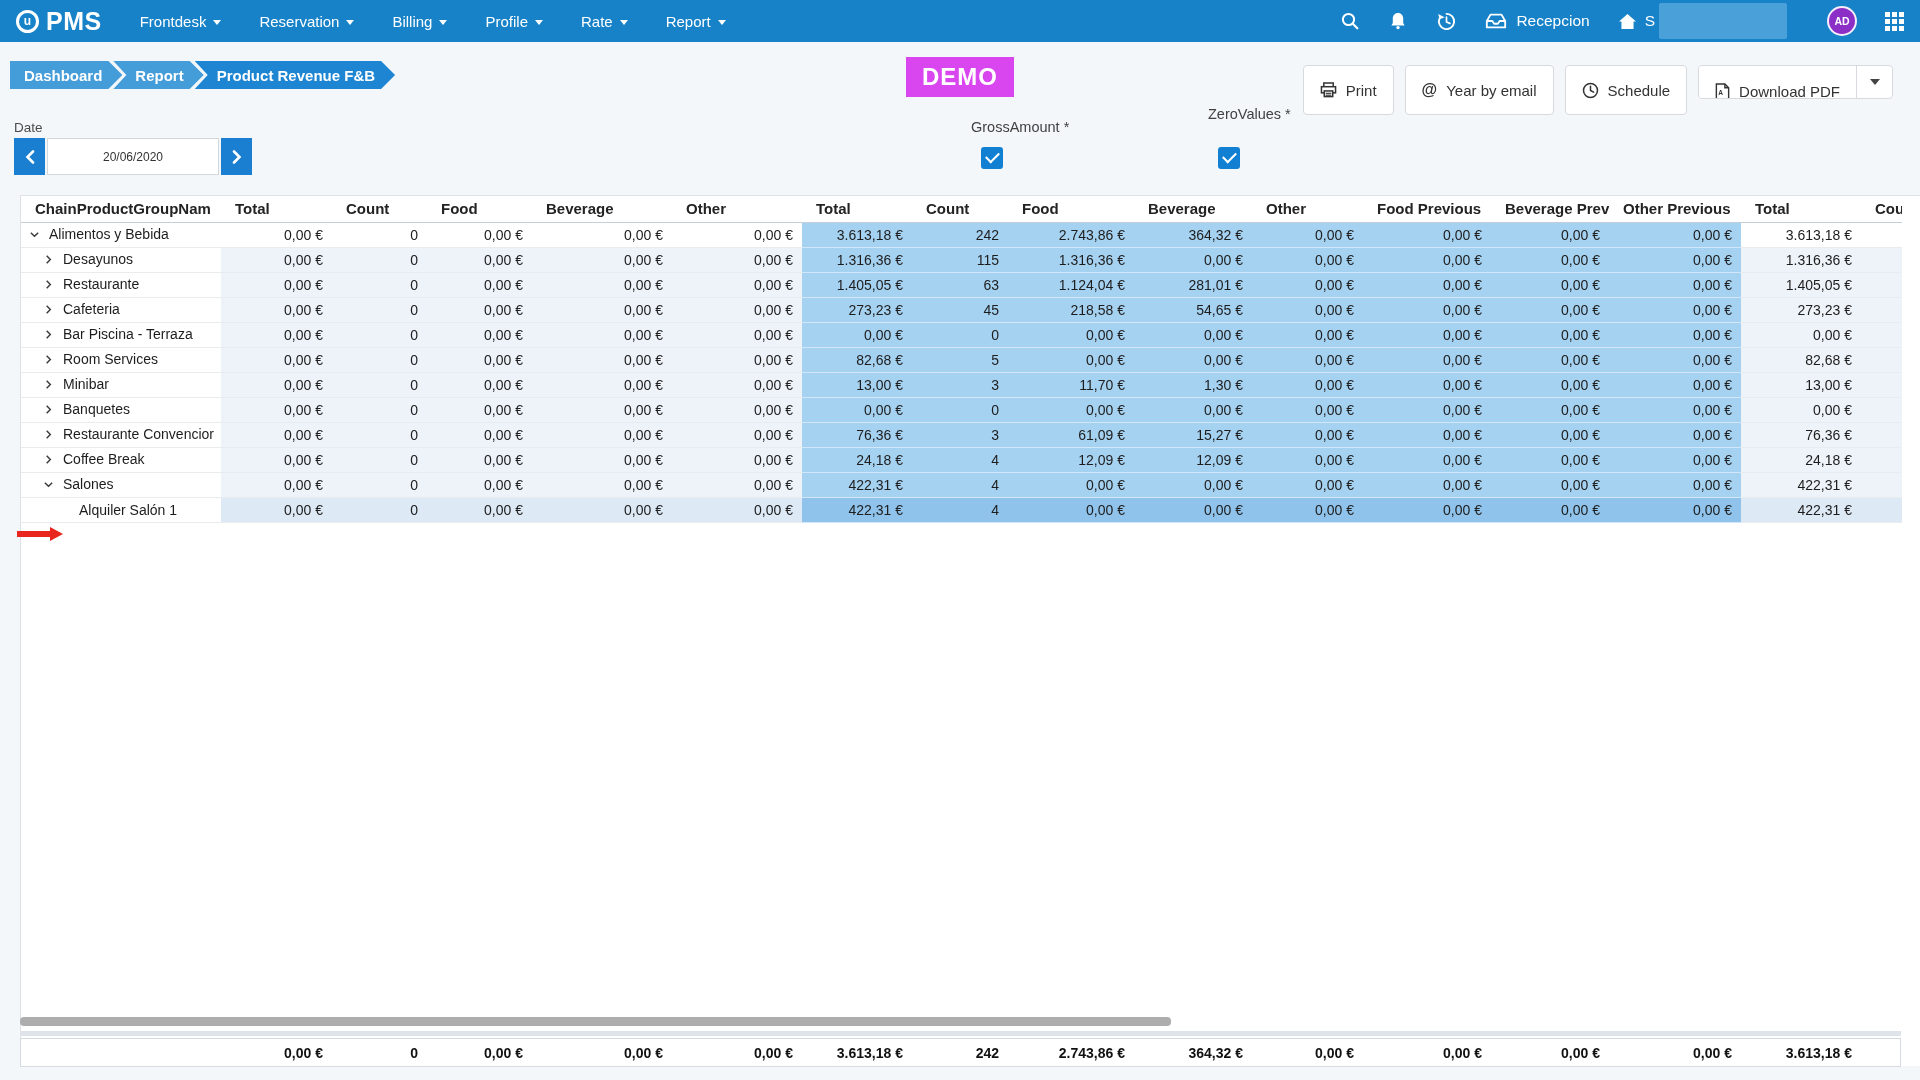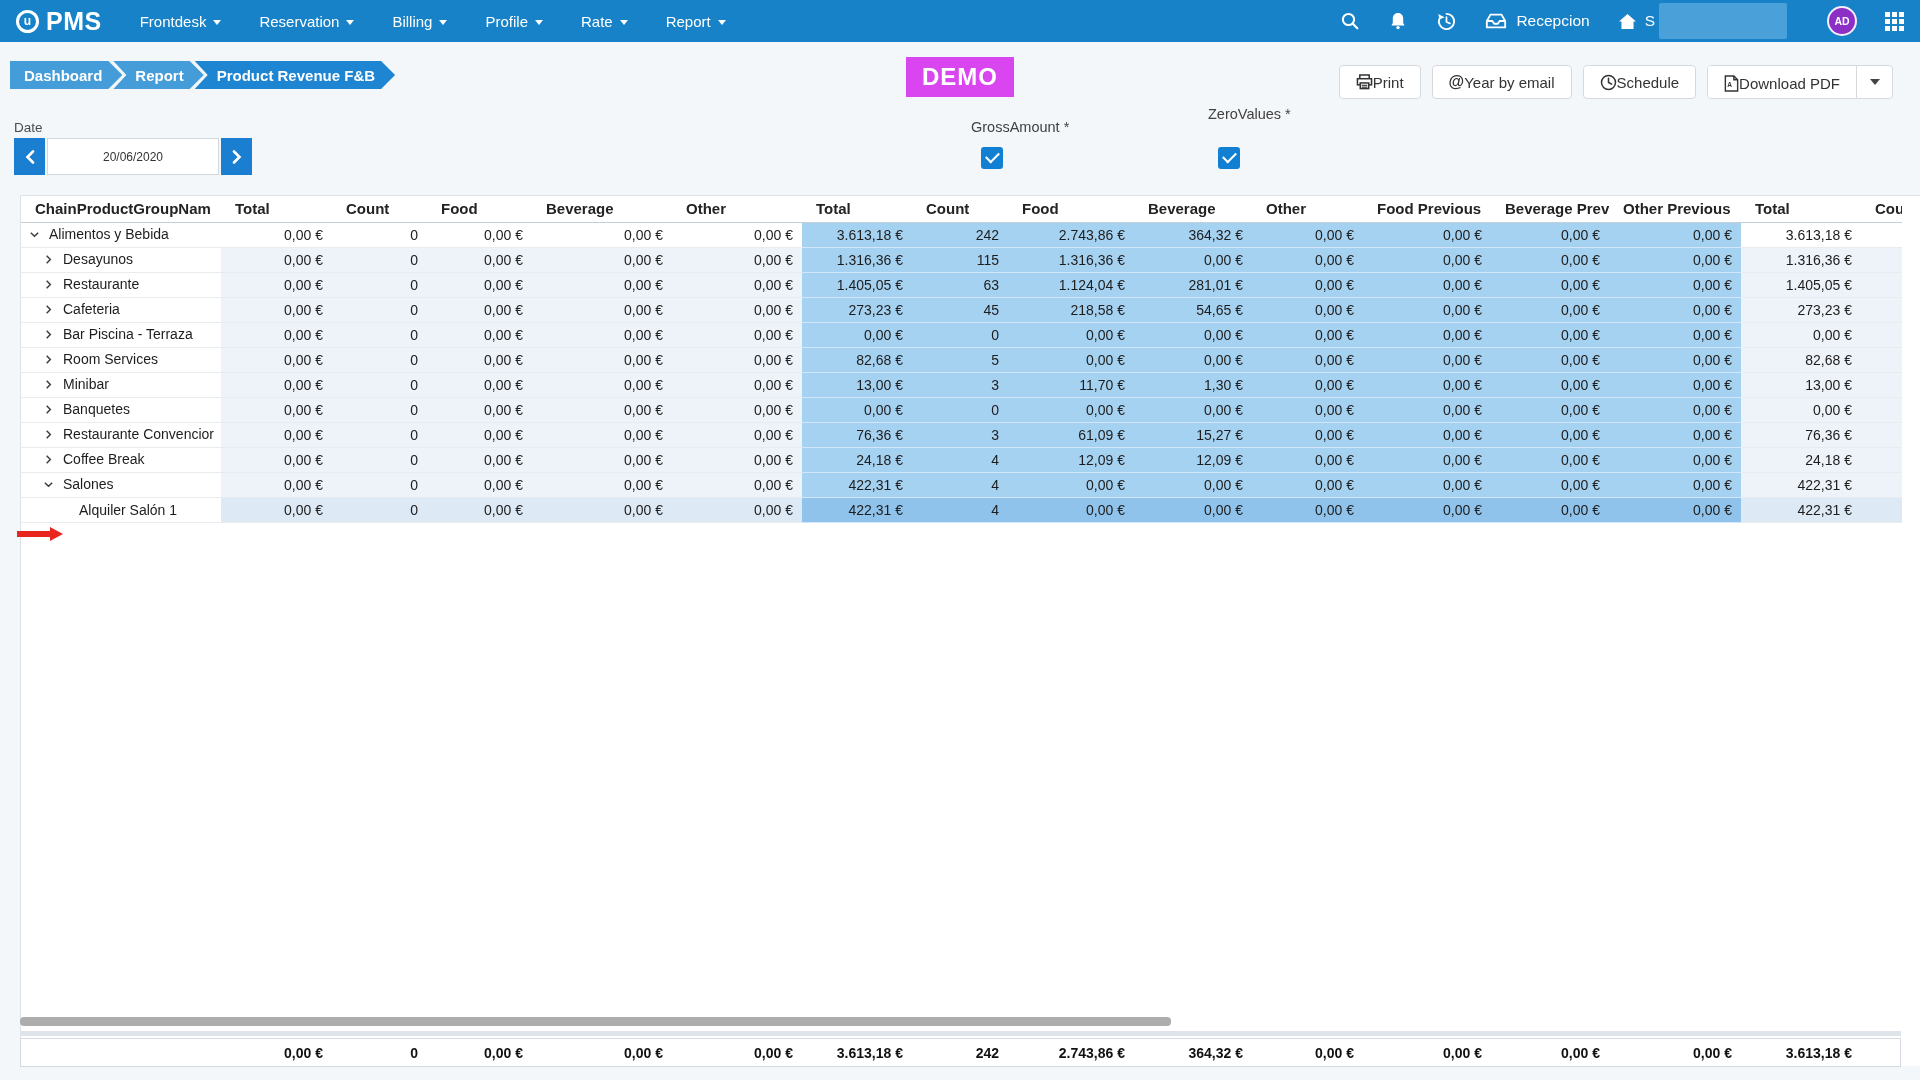--- a/index.html
+++ b/index.html
@@ -32,22 +32,22 @@
            padding:0 20px 0 22px; background:#449cd9; margin-right:-9px; cursor:pointer;
            clip-path:polygon(0 0, calc(100% - 14px) 0, 100% 50%, calc(100% - 14px) 100%, 0 100%, 13px 50%); }
   .crumb.first { clip-path:polygon(0 0, calc(100% - 14px) 0, 100% 50%, calc(100% - 14px) 100%, 0 100%); padding-left:14px; }
   .crumb.active { background:#1e85d3; }
 
   .demo { position:absolute; top:57px; left:906px; width:108px; height:40px; background:#d946ef;
           border-radius:0; color:#fff; font-size:24px; font-weight:bold; letter-spacing:1px;
           display:flex; align-items:center; justify-content:center; }
 
   .actions { position:absolute; top:65px; right:27px; display:flex; gap:11px; }
-  .btn { height:34px; background:#fff; border:1px solid #d6dadf; border-radius:4px;
-         display:flex; align-items:center; padding:0 16px; font-size:15px; color:#333;
+  .btn { height:50px; background:#fff; border:1px solid #d6dadf; border-radius:4px;
+         display:flex; align-items:center; gap:9px; padding:0 16px; font-size:15px; color:#333;
          cursor:pointer; }
   .btn .at { font-size:16px; font-weight:bold; }
   .split { display:flex; height:34px; border:1px solid #d6dadf; border-radius:4px; background:#fff; overflow:hidden; }
   .split .btn { border:none; border-radius:0; }
   .split .caret-btn { width:36px; display:flex; align-items:center; justify-content:center;
                       border-left:1px solid #d6dadf; cursor:pointer; }
   .caret-dark { width:0; height:0; border-left:5px solid transparent; border-right:5px solid transparent;
                 border-top:6px solid #444; }
 
   

